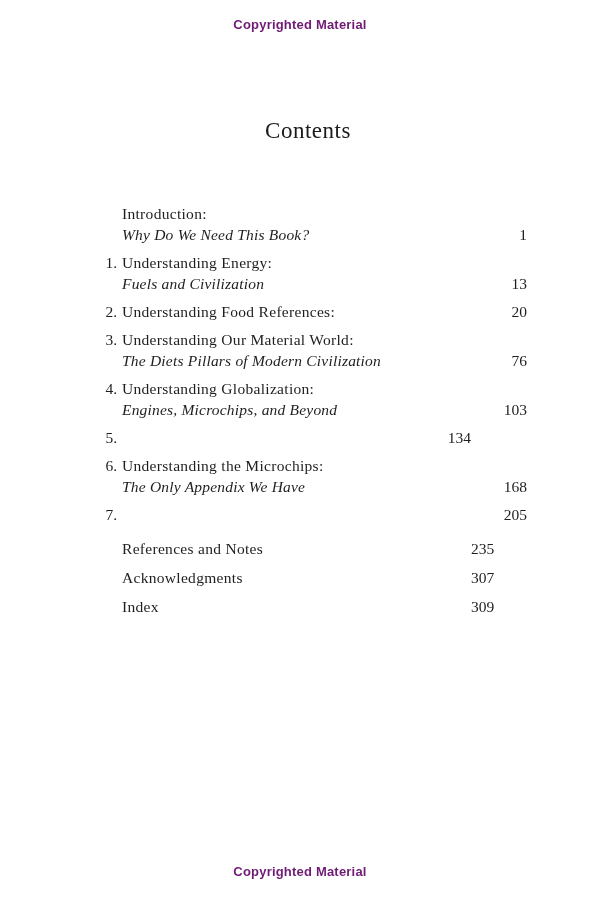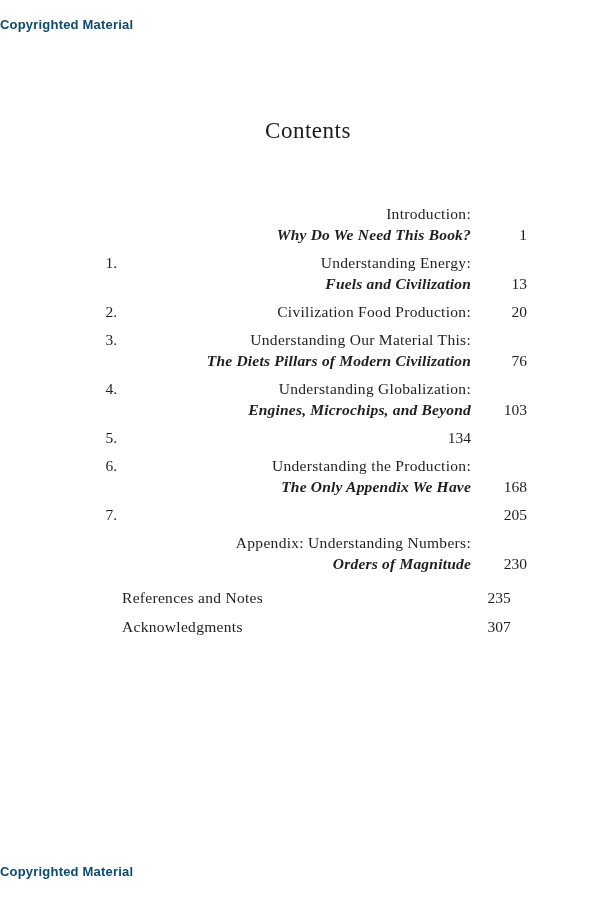--- a/index.html
+++ b/index.html
@@ -9,21 +9,22 @@
     color: #1e1e1e;
     font-family: "Liberation Serif", serif;
     position: relative;
     overflow: hidden;
   }
   .notice {
     font-family: "Liberation Sans", sans-serif;
     font-weight: bold;
     font-size: 13px;
     line-height: 15px;
-    color: #0c4a6e;
+    color: #701a75;
+    text-align: center;
     letter-spacing: 0.2px;
     width: 100%;
   }
   .notice-top { position: absolute; top: 17px; left: 0; }
   .notice-bottom { position: absolute; top: 864px; left: 0; }
   .book-title {
     position: absolute;
     top: 117px; left: 8px;
     width: 600px;
     text-align: center;
@@ -43,35 +44,35 @@
   .entry {
     display: grid;
     grid-template-columns: 22px 1fr 56px;
     margin-bottom: 7px;
   }
   .entry .num {
     text-align: right;
     padding-right: 5px;
     box-sizing: border-box;
   }
-  .entry .titles { display: block; text-align: right; }
+  .entry .titles { display: block; }
   .entry .t { display: block; letter-spacing: 0.3px; }
-  .entry .s { display: block; font-style: italic; letter-spacing: 0.2px; font-weight: bold; }
+  .entry .s { display: block; font-style: italic; letter-spacing: 0.2px; }
   .entry .pg {
     text-align: right;
     align-self: end;
   }
   .backmatter { margin-top: 13px; }
   .bm-row {
     display: grid;
     grid-template-columns: 22px 1fr 56px;
     margin-bottom: 8px;
   }
   .bm-row .t { grid-column: 2; letter-spacing: 0.3px; }
-  .bm-row .pg { grid-column: 3; text-align: center; }
+  .bm-row .pg { grid-column: 3; text-align: left; }
 </style>
 </head>
 <body>
 
 <div class="notice notice-top">Copyrighted Material</div>
 
 <h1 class="book-title" style="font-weight: normal; margin: 0;">Contents</h1>
 
 <div class="toc">
 
@@ -89,29 +90,29 @@
     <span class="titles">
       <span class="t">Understanding Energy:</span>
       <span class="s">Fuels and Civilization</span>
     </span>
     <span class="pg">13</span>
   </div>
 
   <div class="entry">
     <span class="num">2.</span>
     <span class="titles">
-      <span class="t">Civilization Food Production:</span>
+      <span class="t">Understanding Food References:</span>
     </span>
     <span class="pg">20</span>
   </div>
 
   <div class="entry">
     <span class="num">3.</span>
     <span class="titles">
-      <span class="t">Understanding Our Material This:</span>
+      <span class="t">Understanding Our Material World:</span>
       <span class="s">The Diets Pillars of Modern Civilization</span>
     </span>
     <span class="pg">76</span>
   </div>
 
   <div class="entry">
     <span class="num">4.</span>
     <span class="titles">
       <span class="t">Understanding Globalization:</span>
       <span class="s">Engines, Microchips, and Beyond</span>
@@ -120,48 +121,44 @@
   </div>
 
   <div class="entry">
     <span class="num">5.</span>
     <span class="pg">134</span>
   </div>
 
   <div class="entry">
     <span class="num">6.</span>
     <span class="titles">
-      <span class="t">Understanding the Production:</span>
+      <span class="t">Understanding the Microchips:</span>
       <span class="s">The Only Appendix We Have</span>
     </span>
     <span class="pg">168</span>
   </div>
 
   <div class="entry">
     <span class="num">7.</span>
     <span class="titles">
     </span>
     <span class="pg">205</span>
   </div>
 
-  <div class="entry">
-    <span class="num"></span>
-    <span class="titles">
-      <span class="t">Appendix: Understanding Numbers:</span>
-      <span class="s">Orders of Magnitude</span>
-    </span>
-    <span class="pg">230</span>
-  </div>
 
   <div class="backmatter">
     <div class="bm-row">
       <span class="t">References and Notes</span>
       <span class="pg">235</span>
     </div>
     <div class="bm-row">
       <span class="t">Acknowledgments</span>
       <span class="pg">307</span>
     </div>
+    <div class="bm-row">
+      <span class="t">Index</span>
+      <span class="pg">309</span>
+    </div>
   </div>
 
 </div>
 
 <div class="notice notice-bottom">Copyrighted Material</div>
 
 </body></html>

